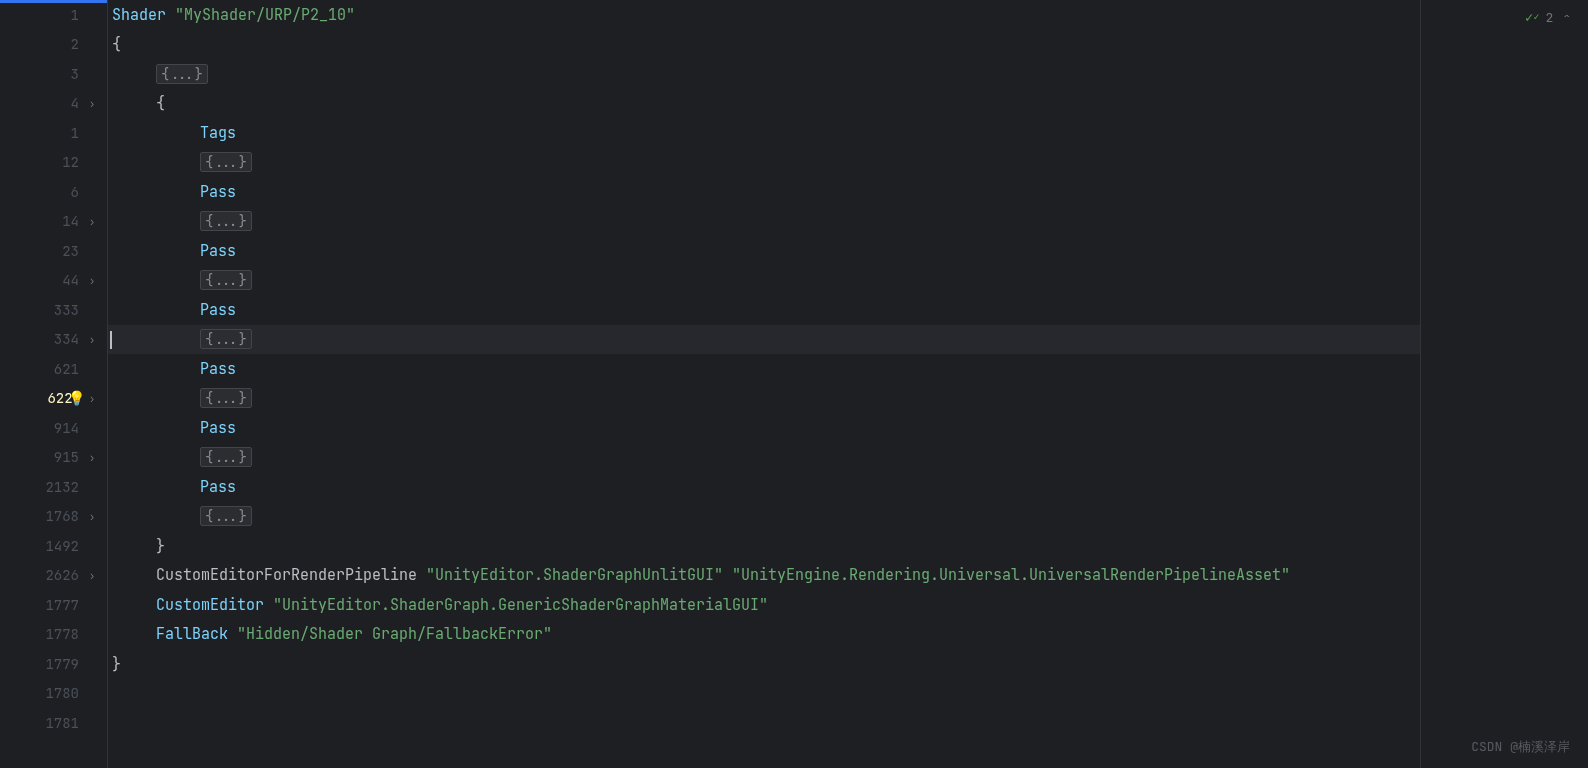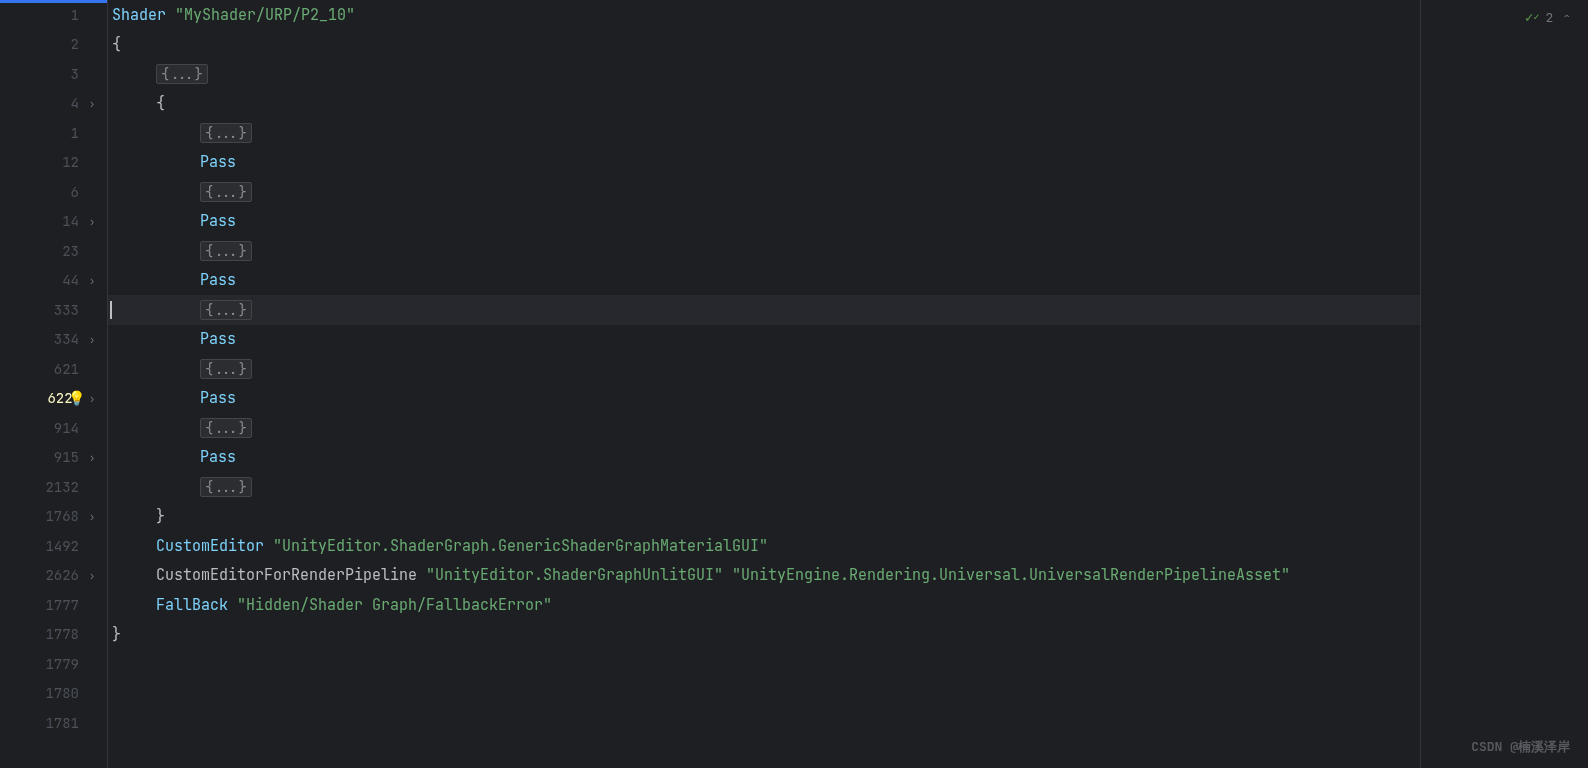--- a/index.html
+++ b/index.html
@@ -139,21 +139,20 @@
       margin-left: 4px;
     }
     .watermark {
       position: absolute;
       bottom: 12px;
       right: 18px;
       color: #6f737a;
       font-size: 13px;
       opacity: 0.7;
       pointer-events: none;
-      font-weight: bold;
     }
     .indent { display: inline-block; }
     .w1 { width: 44px; }
     .w2 { width: 88px; }
   </style>
 </head>
 <body>
 
 <div class="editor">
   <div class="gutter">
@@ -261,36 +260,37 @@
           <span class="fold-icon fold-spacer"></span>
         </div>
       </div>
   </div>
   <div class="code-area">
     <div id="code-rows">
         <div class="code-line"><span class="tok-keyword">Shader </span><span class="tok-string">"MyShader/URP/P2_10"</span></div>
         <div class="code-line"><span class="tok-brace">{</span></div>
         <div class="code-line"><span class="indent w1"></span><span class="folded">{...}</span></div>
         <div class="code-line"><span class="indent w1"></span><span class="tok-brace">{</span></div>
+        <div class="code-line"><span class="indent w2"></span><span class="tok-keyword">Tags</span></div>
         <div class="code-line"><span class="indent w2"></span><span class="folded">{...}</span></div>
         <div class="code-line"><span class="indent w2"></span><span class="tok-keyword">Pass</span></div>
         <div class="code-line"><span class="indent w2"></span><span class="folded">{...}</span></div>
         <div class="code-line"><span class="indent w2"></span><span class="tok-keyword">Pass</span></div>
         <div class="code-line"><span class="indent w2"></span><span class="folded">{...}</span></div>
         <div class="code-line"><span class="indent w2"></span><span class="tok-keyword">Pass</span></div>
         <div class="code-line highlight"><span class="cursor-line"></span><span class="indent w2"></span><span class="folded">{...}</span></div>
         <div class="code-line"><span class="indent w2"></span><span class="tok-keyword">Pass</span></div>
         <div class="code-line"><span class="indent w2"></span><span class="folded">{...}</span></div>
         <div class="code-line"><span class="indent w2"></span><span class="tok-keyword">Pass</span></div>
         <div class="code-line"><span class="indent w2"></span><span class="folded">{...}</span></div>
         <div class="code-line"><span class="indent w2"></span><span class="tok-keyword">Pass</span></div>
         <div class="code-line"><span class="indent w2"></span><span class="folded">{...}</span></div>
         <div class="code-line"><span class="indent w1"></span><span class="tok-brace">}</span></div>
+        <div class="code-line"><span class="indent w1"></span><span class="tok-ident">CustomEditorForRenderPipeline </span><span class="tok-string">"UnityEditor.ShaderGraphUnlitGUI" "UnityEngine.Rendering.Universal.UniversalRenderPipelineAsset"</span></div>
         <div class="code-line"><span class="indent w1"></span><span class="tok-keyword">CustomEditor </span><span class="tok-string">"UnityEditor.ShaderGraph.GenericShaderGraphMaterialGUI"</span></div>
-        <div class="code-line"><span class="indent w1"></span><span class="tok-ident">CustomEditorForRenderPipeline </span><span class="tok-string">"UnityEditor.ShaderGraphUnlitGUI" "UnityEngine.Rendering.Universal.UniversalRenderPipelineAsset"</span></div>
         <div class="code-line"><span class="indent w1"></span><span class="tok-keyword">FallBack </span><span class="tok-string">"Hidden/Shader Graph/FallbackError"</span></div>
         <div class="code-line"><span class="tok-brace">}</span></div>
       </div>
   </div>
   <div class="right-gutter">
     <div class="inspection">
       <span class="check">✓<span style="font-size:10px;position:relative;top:-2px;">✓</span></span>
       <span>2</span>
       <span class="caret">⌃</span>
     </div>

